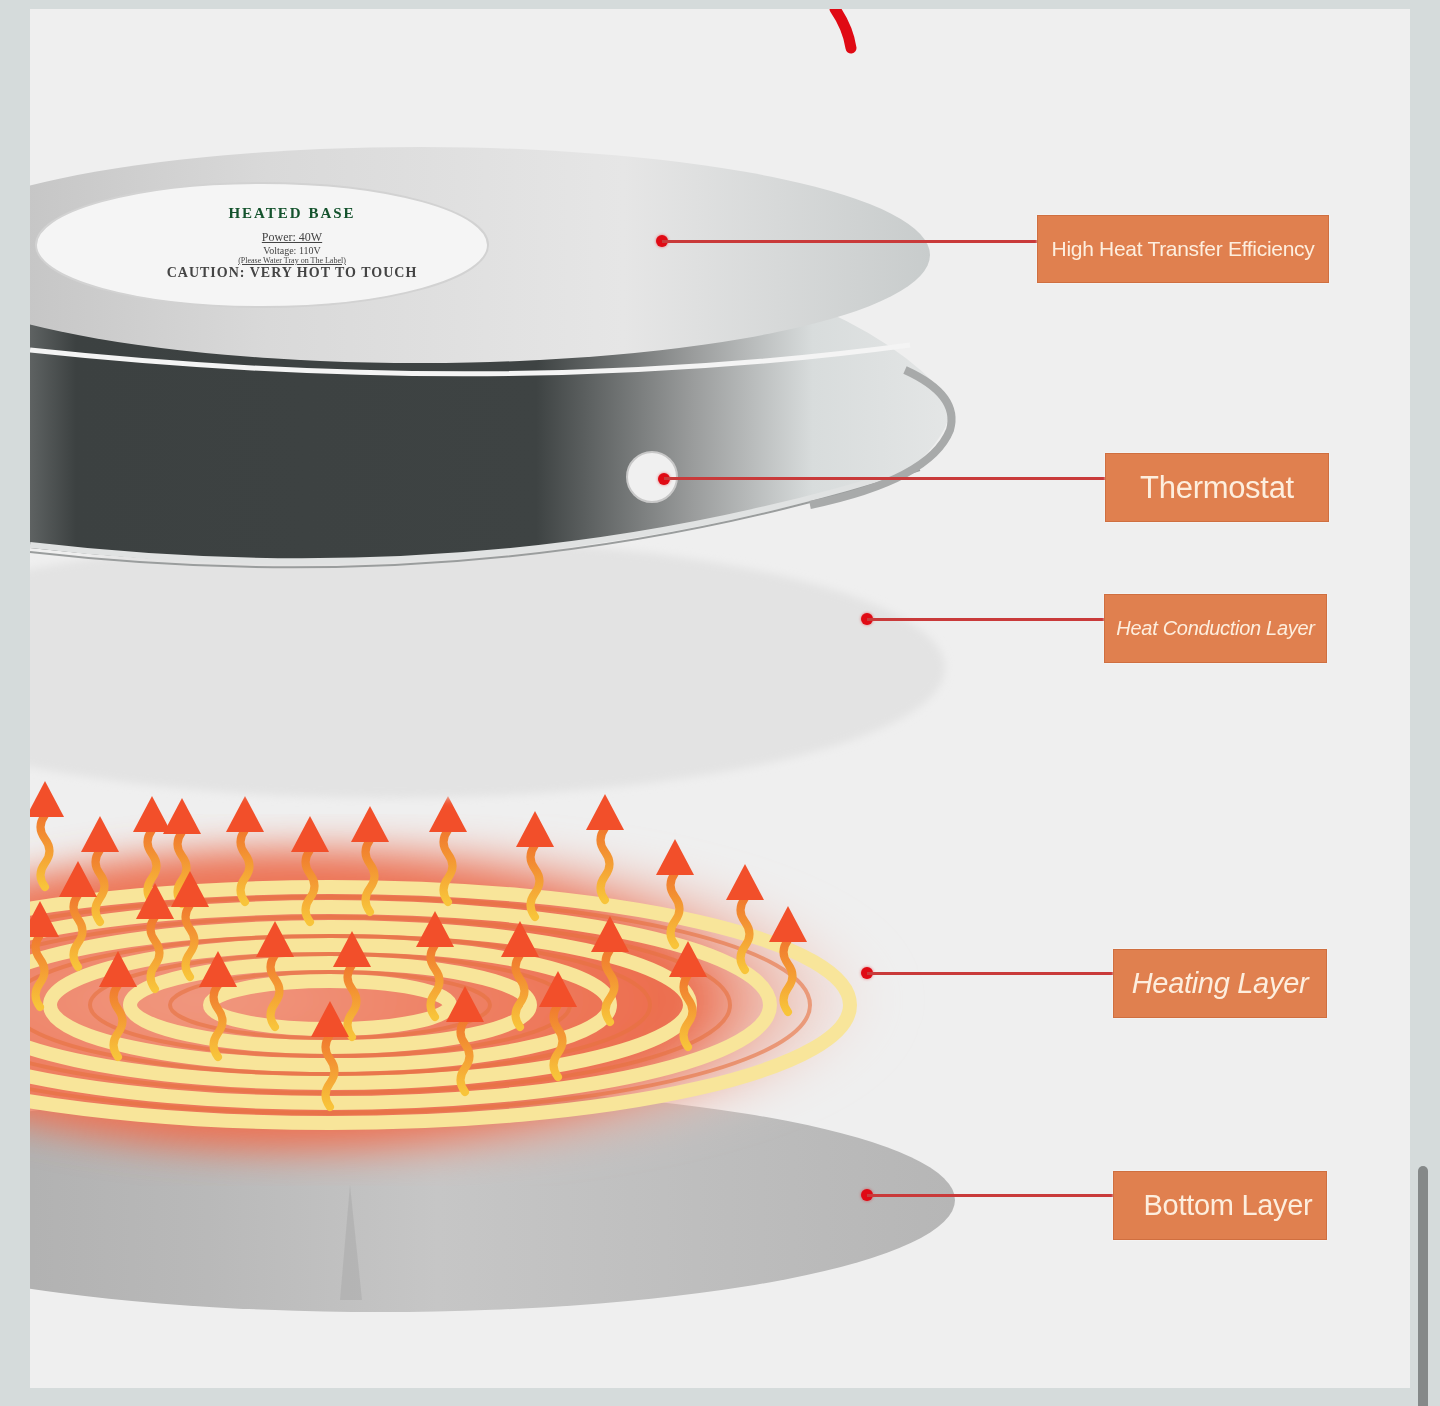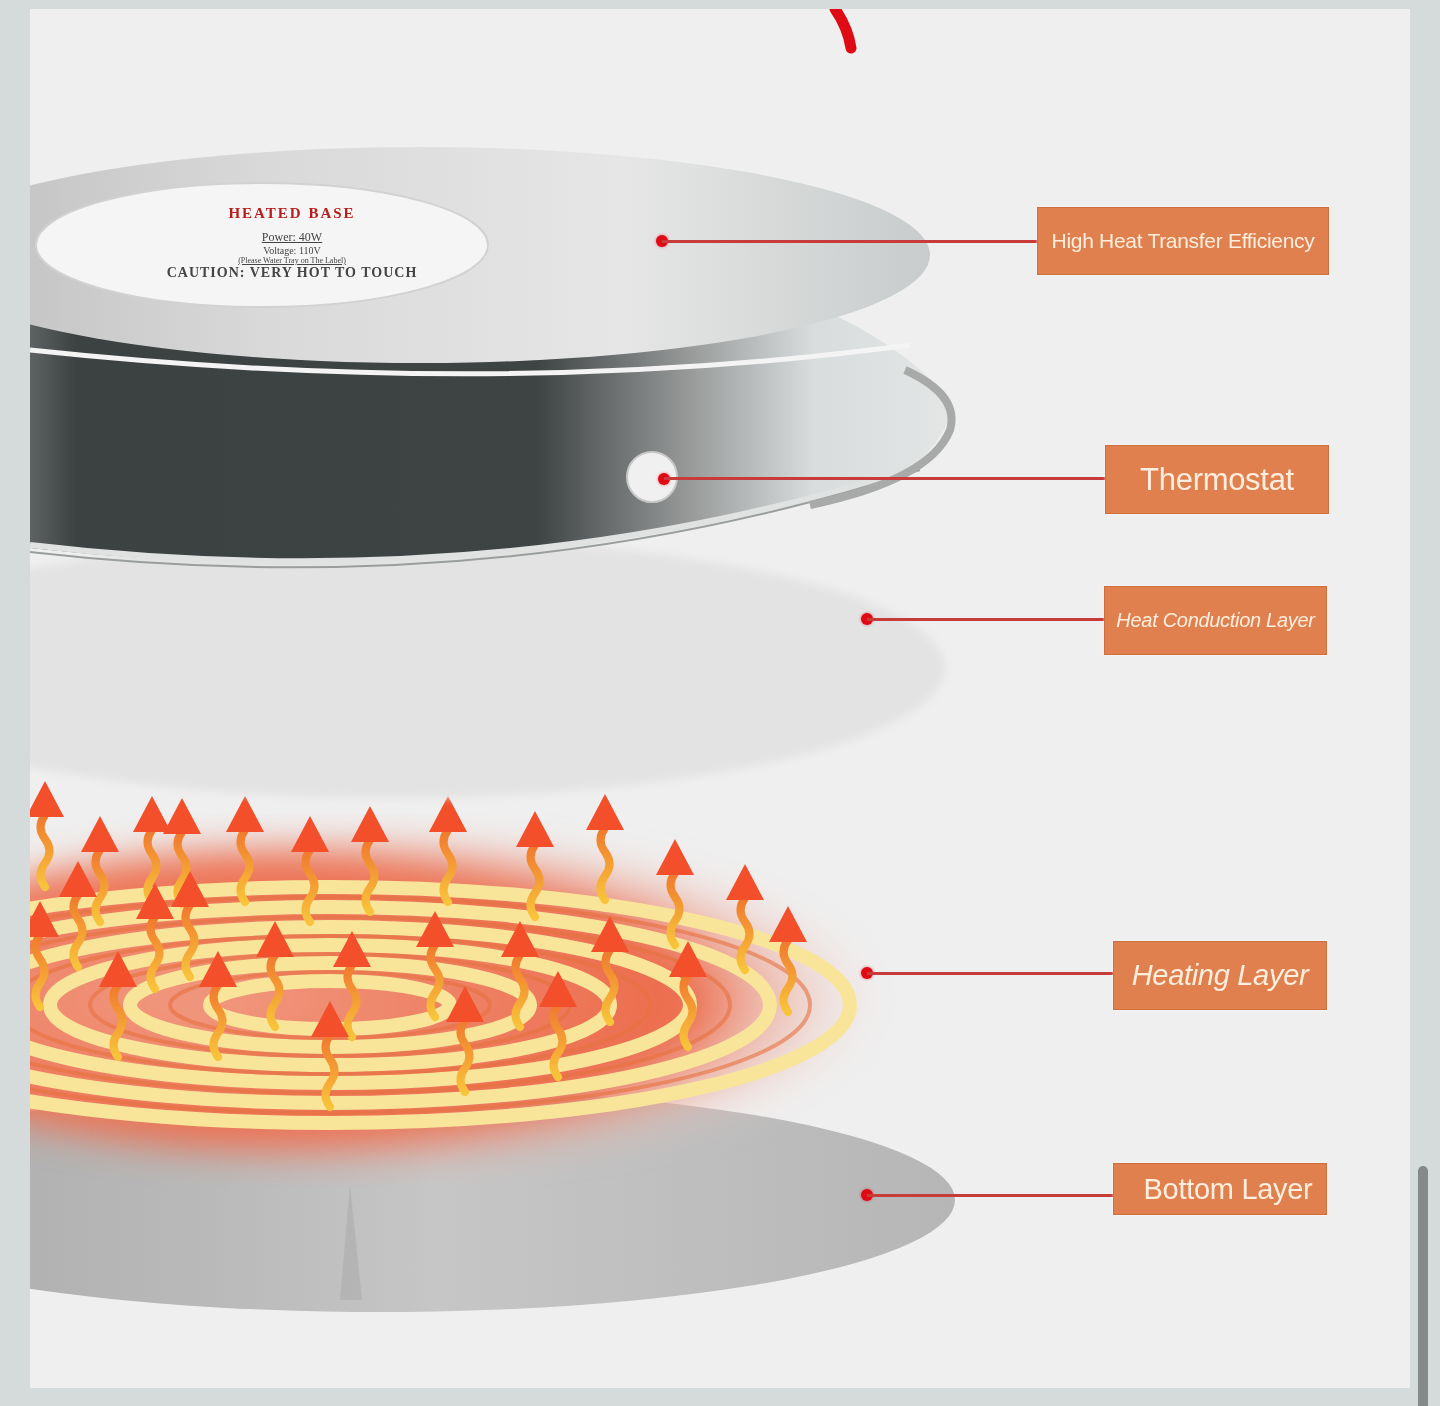--- a/index.html
+++ b/index.html
@@ -43,20 +43,21 @@
     border: 1px solid #cf6f40;
     color: #fdeede;
     box-sizing: border-box;
     display: flex;
     align-items: center;
     justify-content: center;
     white-space: nowrap;
     letter-spacing: -0.3px;
     box-shadow: 0 0 2px rgba(255,255,255,0.8);
     font-family: "Liberation Sans Narrow", "Liberation Sans", sans-serif;
+    margin-top: 8px;
   }
   .connector {
     position: absolute;
     height: 3px;
     background: #c93a3a;
   }
   .dot {
     position: absolute;
     width: 12px;
     height: 12px;
@@ -174,21 +175,21 @@
     <path d="M905 370 Q 960 395 950 430 Q 930 480 810 505" stroke="#a8aaaa" stroke-width="8" fill="none"></path>
     <ellipse cx="420" cy="255" rx="510" ry="108" fill="url(#panTop)"></ellipse>
     <path d="M30 350 Q 500 400 910 345" stroke="#f4f4f4" stroke-width="5" fill="none"></path>
 
     <ellipse cx="262" cy="245" rx="226" ry="62" fill="#f5f5f5" stroke="#d2d2d2" stroke-width="2"></ellipse>
 
     <circle cx="652" cy="477" r="25" fill="#f0f0f0" stroke="#c8c8c8" stroke-width="2"></circle>
   </svg>
 
   <div style="position:absolute; left:62px; top:196px; width:400px; text-align:center; color:#444; font-family:'Liberation Serif', serif;">
-    <div style="font-size:15px; font-weight:bold; letter-spacing:2px; color:#b91c1c;">HEATED BASE</div>
+    <div style="font-size:15px; font-weight:bold; letter-spacing:2px; color:#14532d;">HEATED BASE</div>
     <div style="font-size:12px; margin-top:8px;text-decoration:underline;">Power: 40W</div>
     <div style="font-size:10px;">Voltage: 110V</div>
     <div style="font-size:8px;text-decoration:underline;">(Please Water Tray on The Label)</div>
     <div style="font-size:14px; font-weight:bold; letter-spacing:1px;">CAUTION: VERY HOT TO TOUCH</div>
   </div>
 </div>
 
 <div class="dot" style="left:656px; top:235px;"></div>
 <div class="connector" style="left:662px; top:240px; width:376px;"></div>
 
@@ -209,18 +210,18 @@
 </div>
 <div class="label-box" style="left:1105px; top:445px; width:224px; height:69px; font-size:31px;">
   <span>Thermostat</span>
 </div>
 <div class="label-box" style="left:1104px; top:586px; width:223px; height:69px; font-size:20px;font-style:italic;">
   <span>Heat Conduction Layer</span>
 </div>
 <div class="label-box" style="left:1113px; top:941px; width:214px; height:69px; font-size:29px;font-style:italic;">
   <span>Heating Layer</span>
 </div>
-<div class="label-box" style="left:1113px; top:1163px; width:214px; height:52px; font-size:29px;">
+<div class="label-box" style="left:1113px; top:1163px; width:214px; height:69px; font-size:29px;">
   <span style="padding-left:16px;">Bottom Layer</span>
 </div>
 
 <div class="scrollbar-track"></div>
 <div class="scrollbar-thumb"></div>
 
 </body></html>

